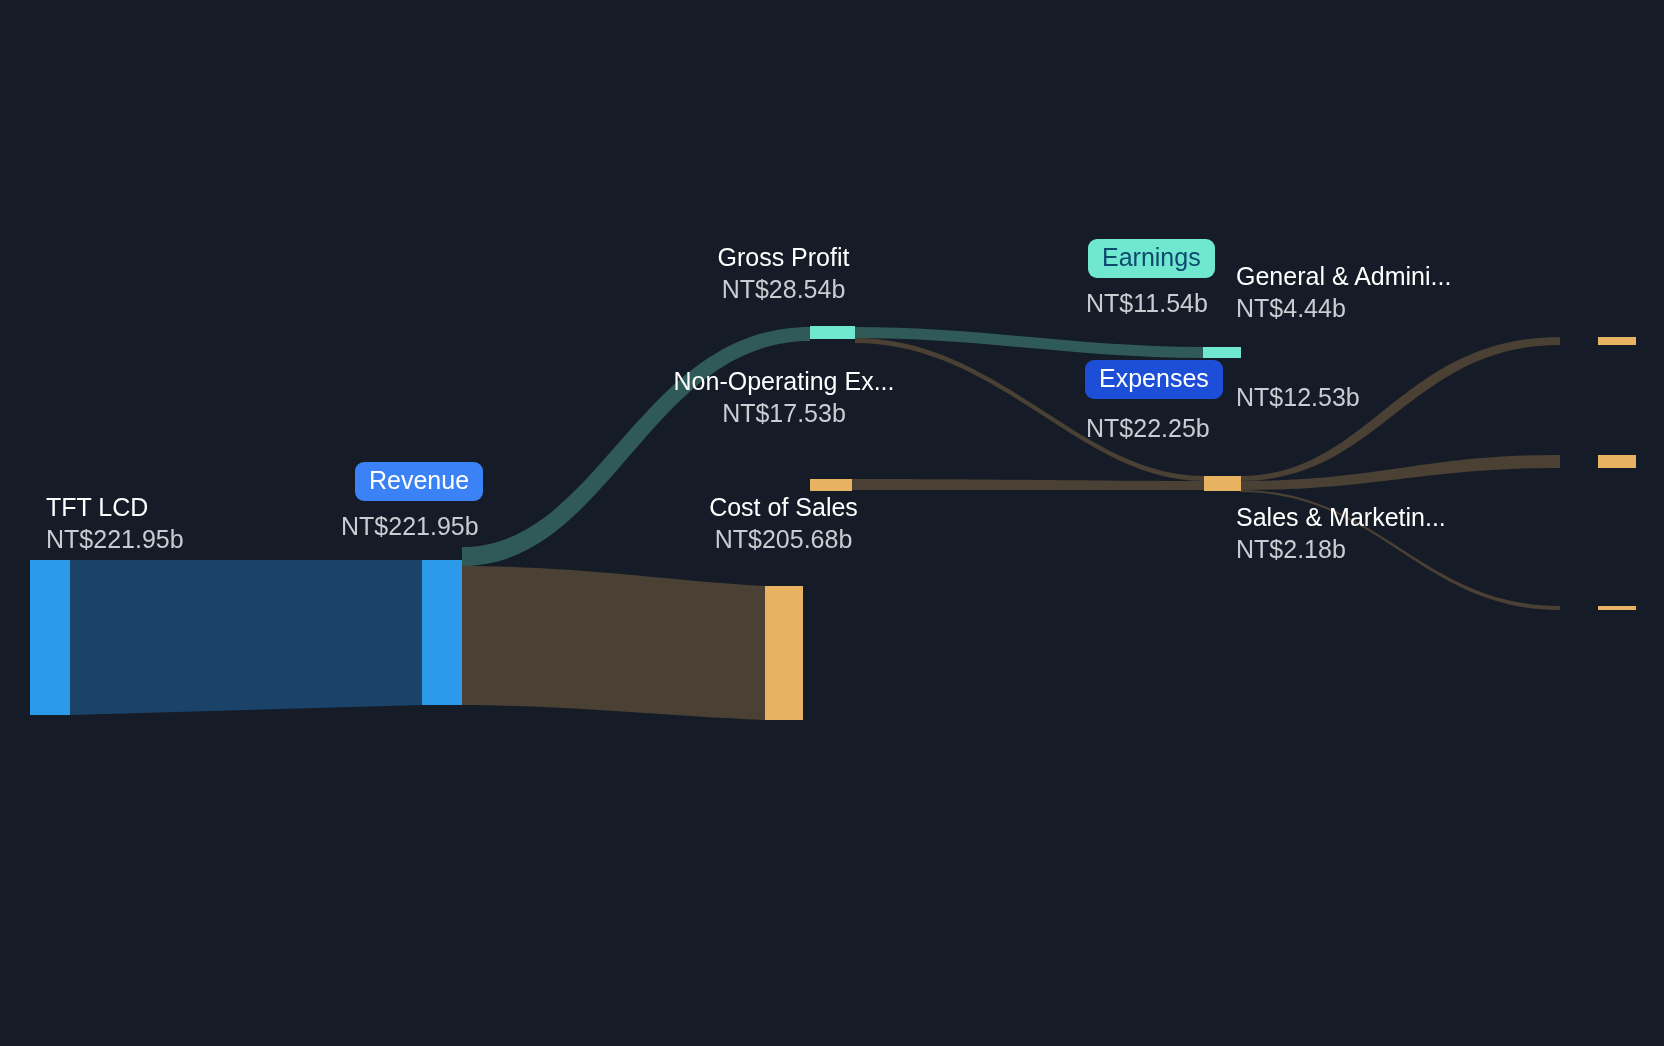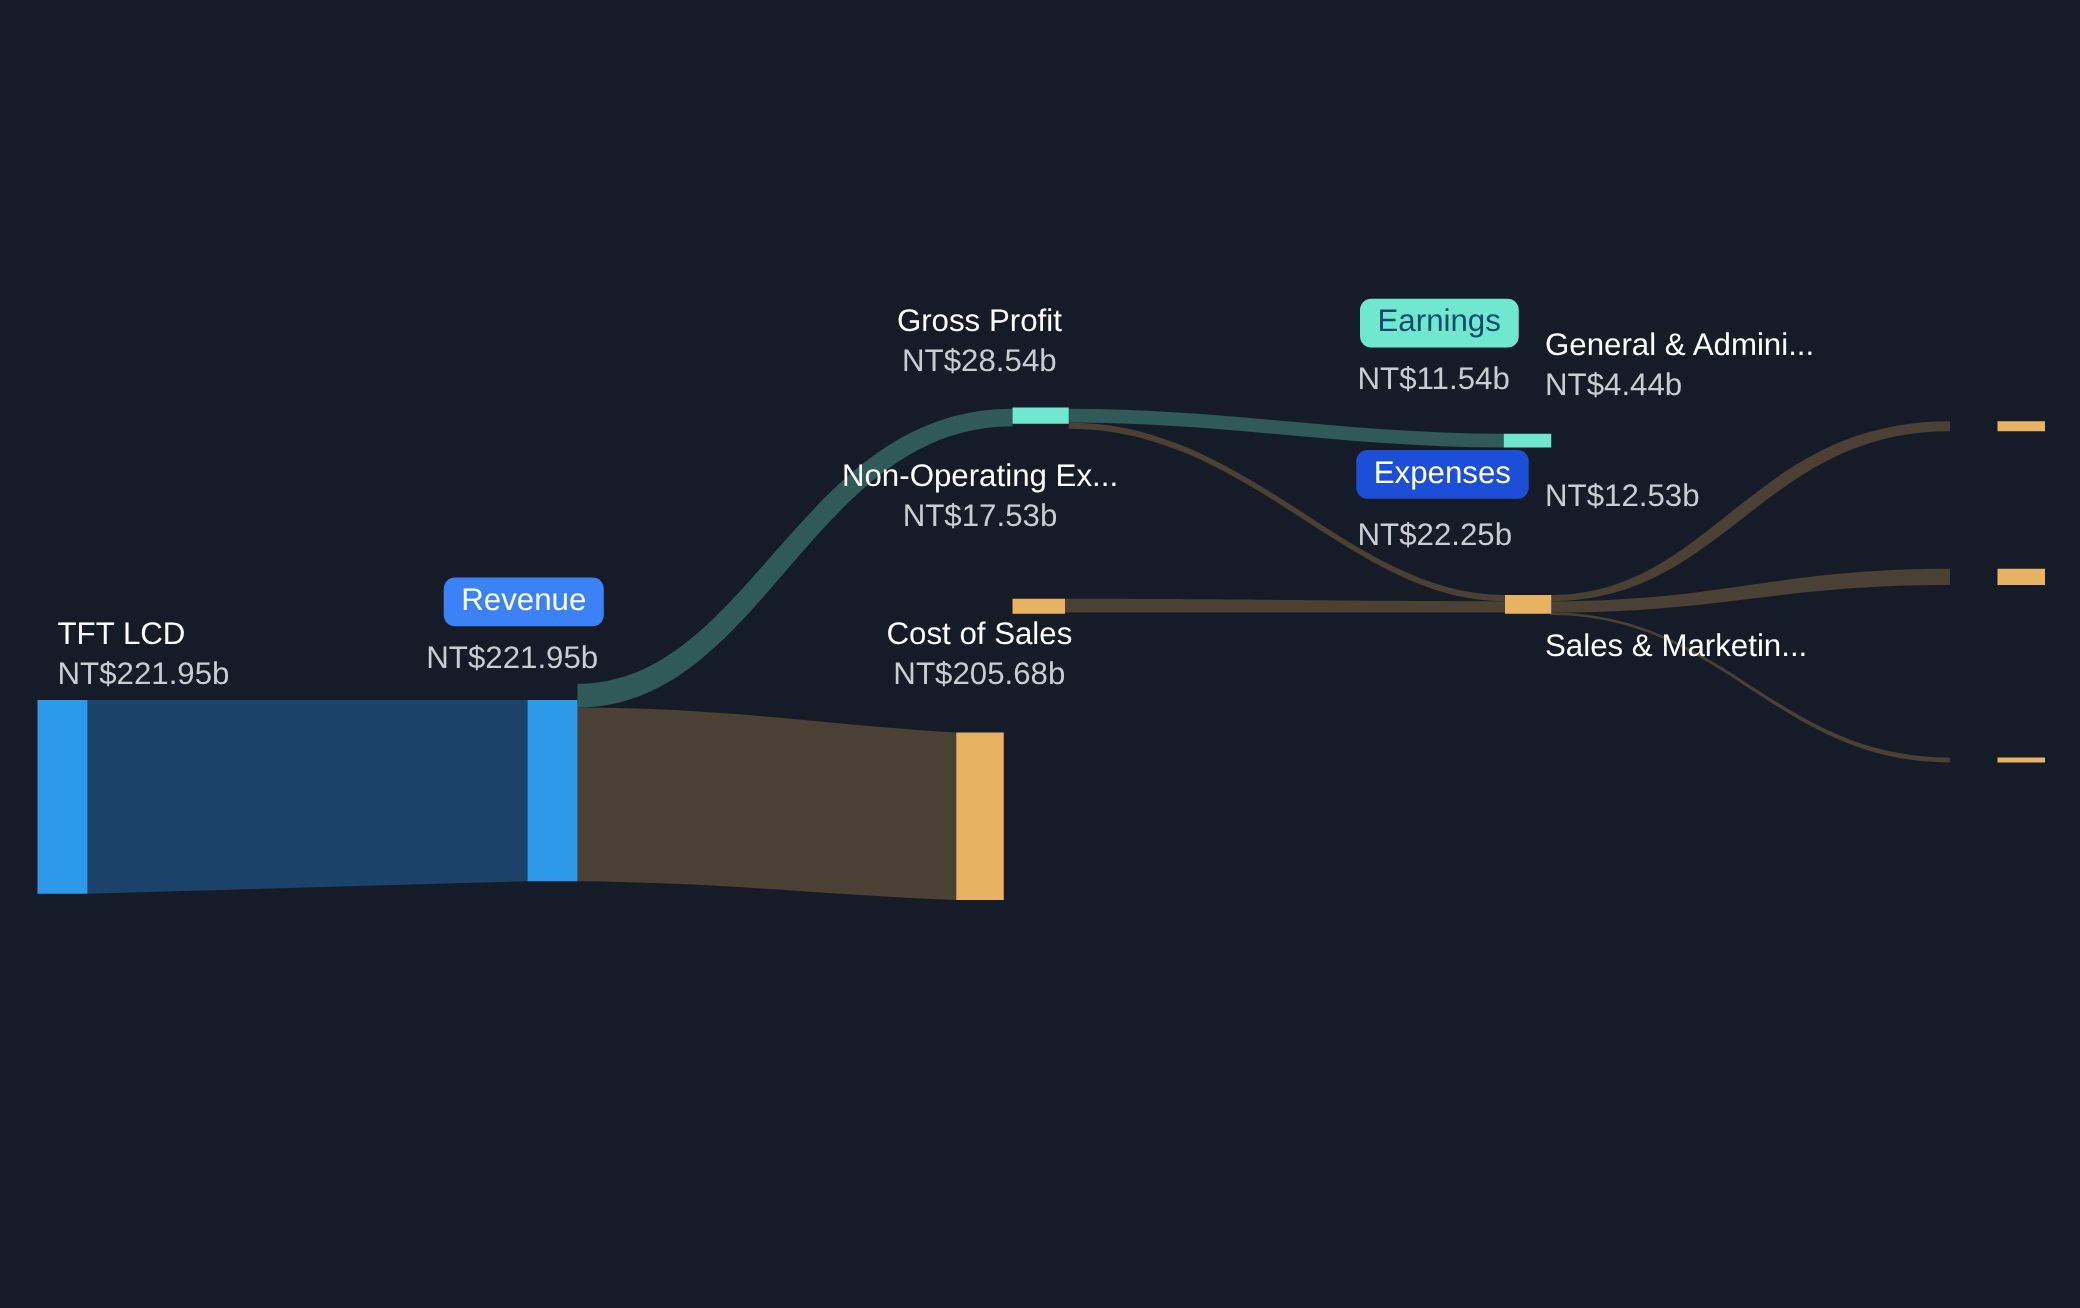--- a/index.html
+++ b/index.html
@@ -175,15 +175,16 @@
     <span class="name">General &amp; Admini...</span>
     <span class="val">NT$4.44b</span>
   </div>
 
   <div class="lbl right-al" style="left:1236px; top:380px; width:400px;">
     <span class="val">NT$12.53b</span>
   </div>
 
   <div class="lbl right-al" style="left:1236px; top:503px; width:400px;">
     <span class="name">Sales &amp; Marketin...</span>
+    <span class="val">NT$2.18b</span>
   </div>
 
 </div>
 
 </body></html>

